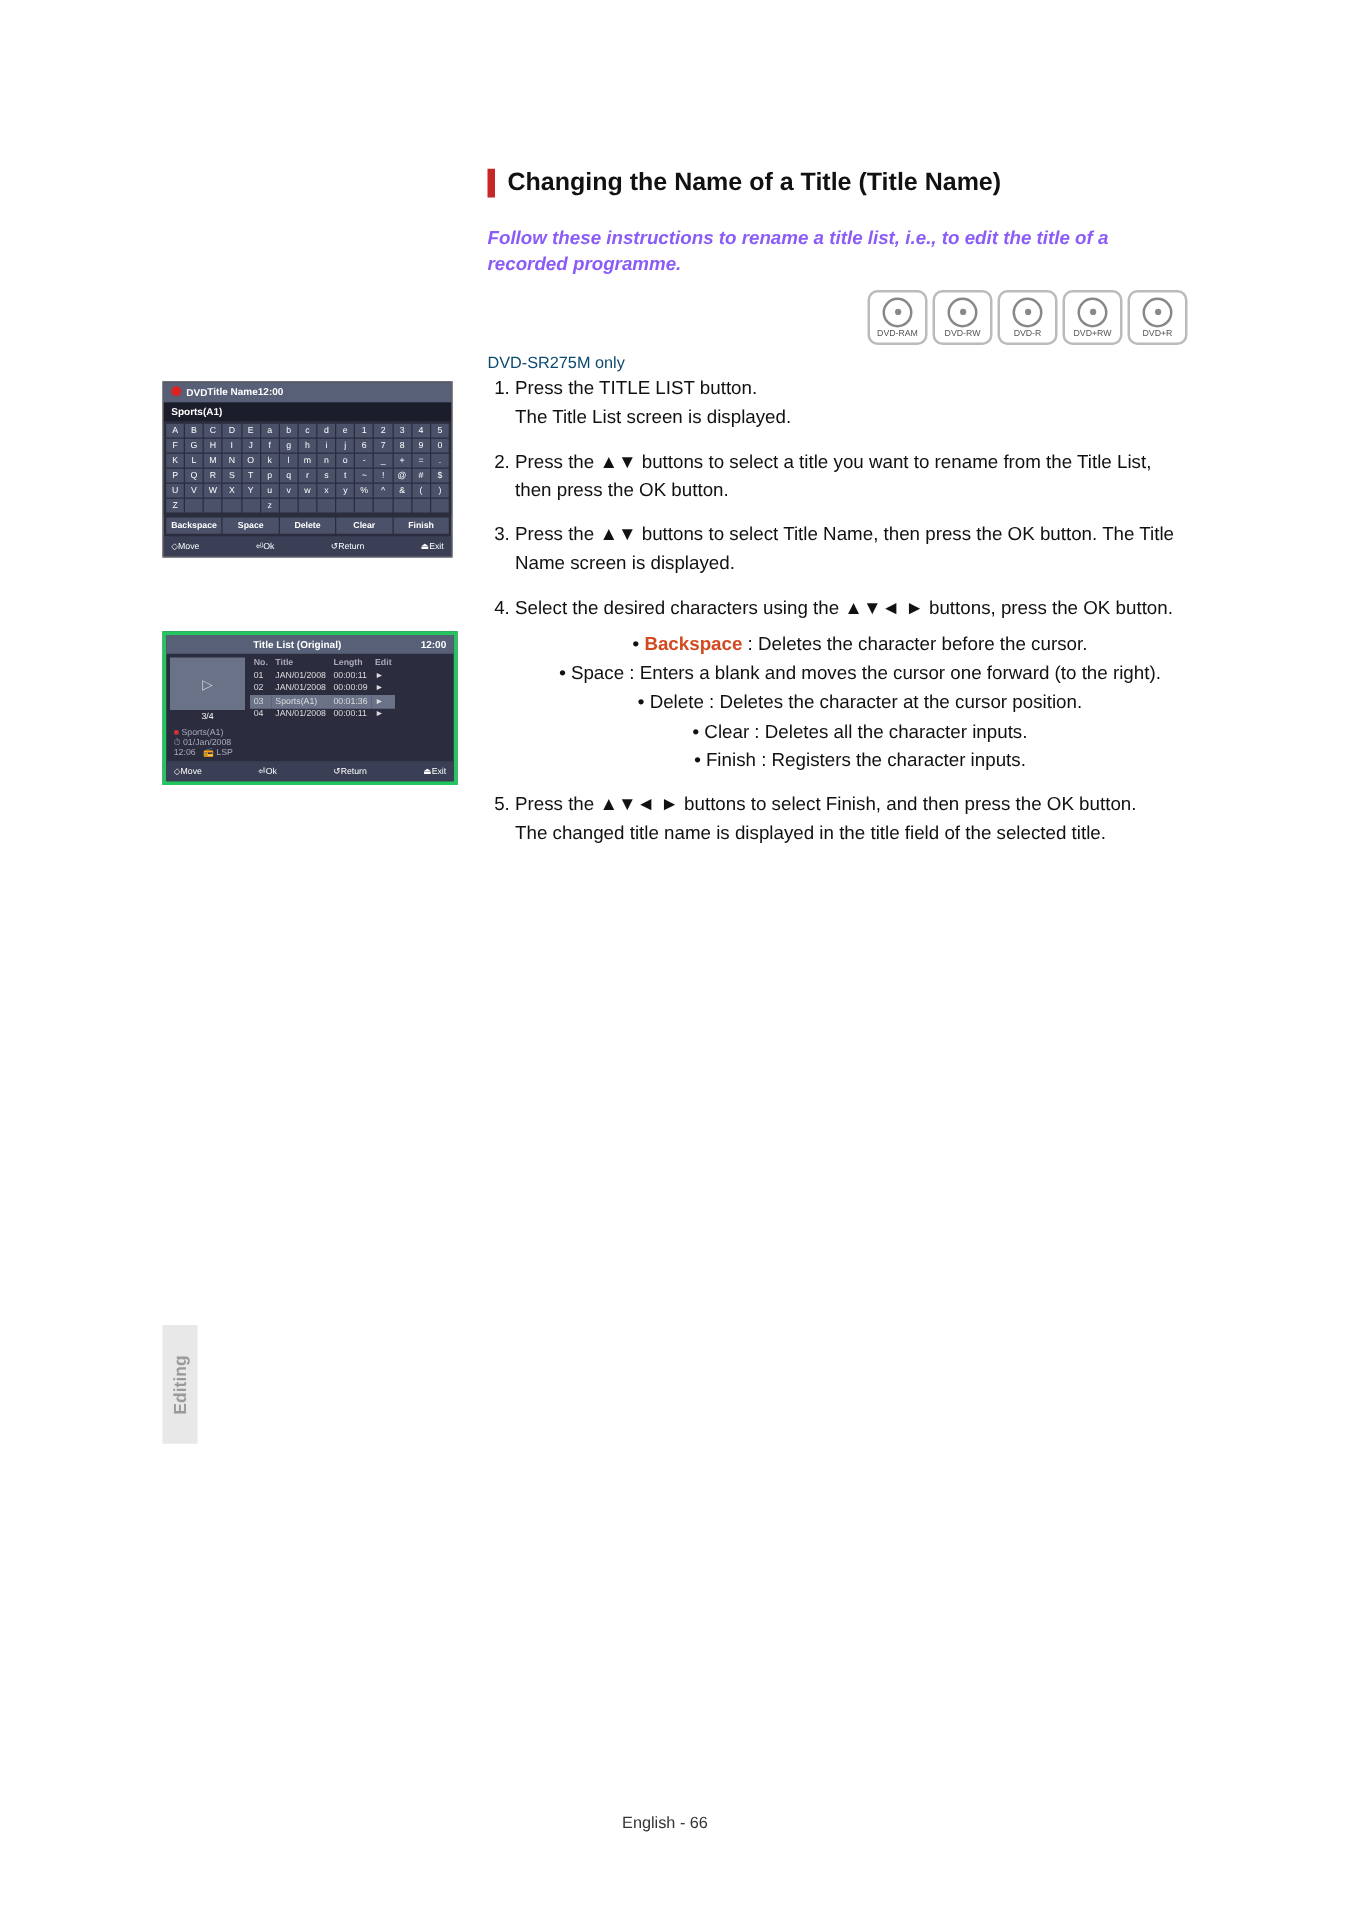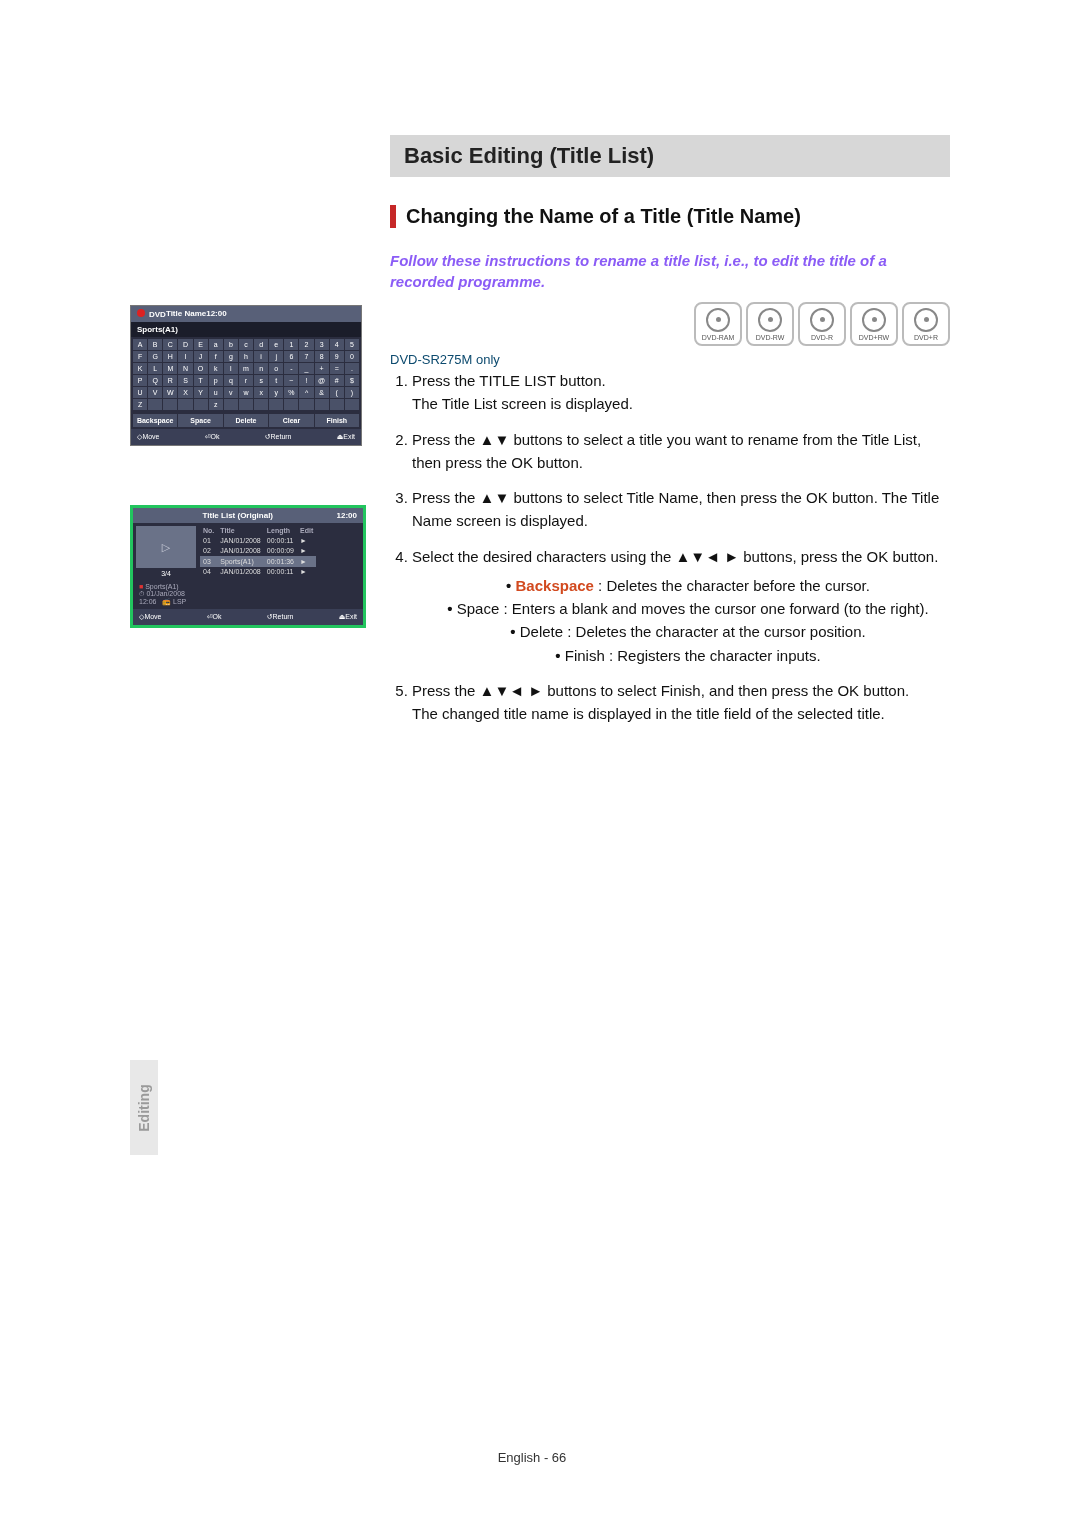--- a/index.html
+++ b/index.html
@@ -458,21 +458,20 @@
       <div class="footbar" id="osd2foot">
           <span>◇Move</span>
           <span>⏎Ok</span>
           <span>↺Return</span>
           <span>⏏Exit</span>
         </div>
     </div>
   </div>
 
   <div class="col-right">
-    <div class="section-title">Basic Editing (Title List)</div>
 
     <div class="subhead">
       <div class="bar"></div>
       <div class="txt">Changing the Name of a Title (Title Name)</div>
     </div>
 
     <div class="intro">Follow these instructions to rename a title list, i.e., to edit the title of a recorded programme.</div>
 
     <div class="disc-row" id="discrow">
         <div class="disc">
@@ -508,20 +507,21 @@
       </li>
       <li>
         <span>Press the  ▲▼ buttons to select </span><span class="b">Title Name</span><span>, then press the </span><span class="b">OK</span><span> button.  The Title Name screen is displayed.</span>
       </li>
       <li>
         <span>Select the desired characters using the ▲▼◄ ► buttons, press the </span><span class="b">OK</span><span> button.</span>
         <ul>
           <li><span class="hl">Backspace</span><span> : Deletes the character before the cursor.</span></li>
           <li><span class="b">Space</span><span> : Enters a blank and moves the cursor one forward (to the right).</span></li>
           <li><span class="b">Delete</span><span> : Deletes the character at the cursor position.</span></li>
+          <li><span class="b">Clear</span><span> : Deletes all the character inputs.</span></li>
           <li><span class="b">Finish</span><span> : Registers the character inputs.</span></li>
         </ul>
       </li>
       <li>
         <span>Press the ▲▼◄ ► buttons to select </span><span class="b">Finish</span><span>, and then press the </span><span class="b">OK</span><span> button.</span><br>
         <span>The changed title name is displayed in the title field of the selected title.</span>
       </li>
     </ol>
   </div>
 

